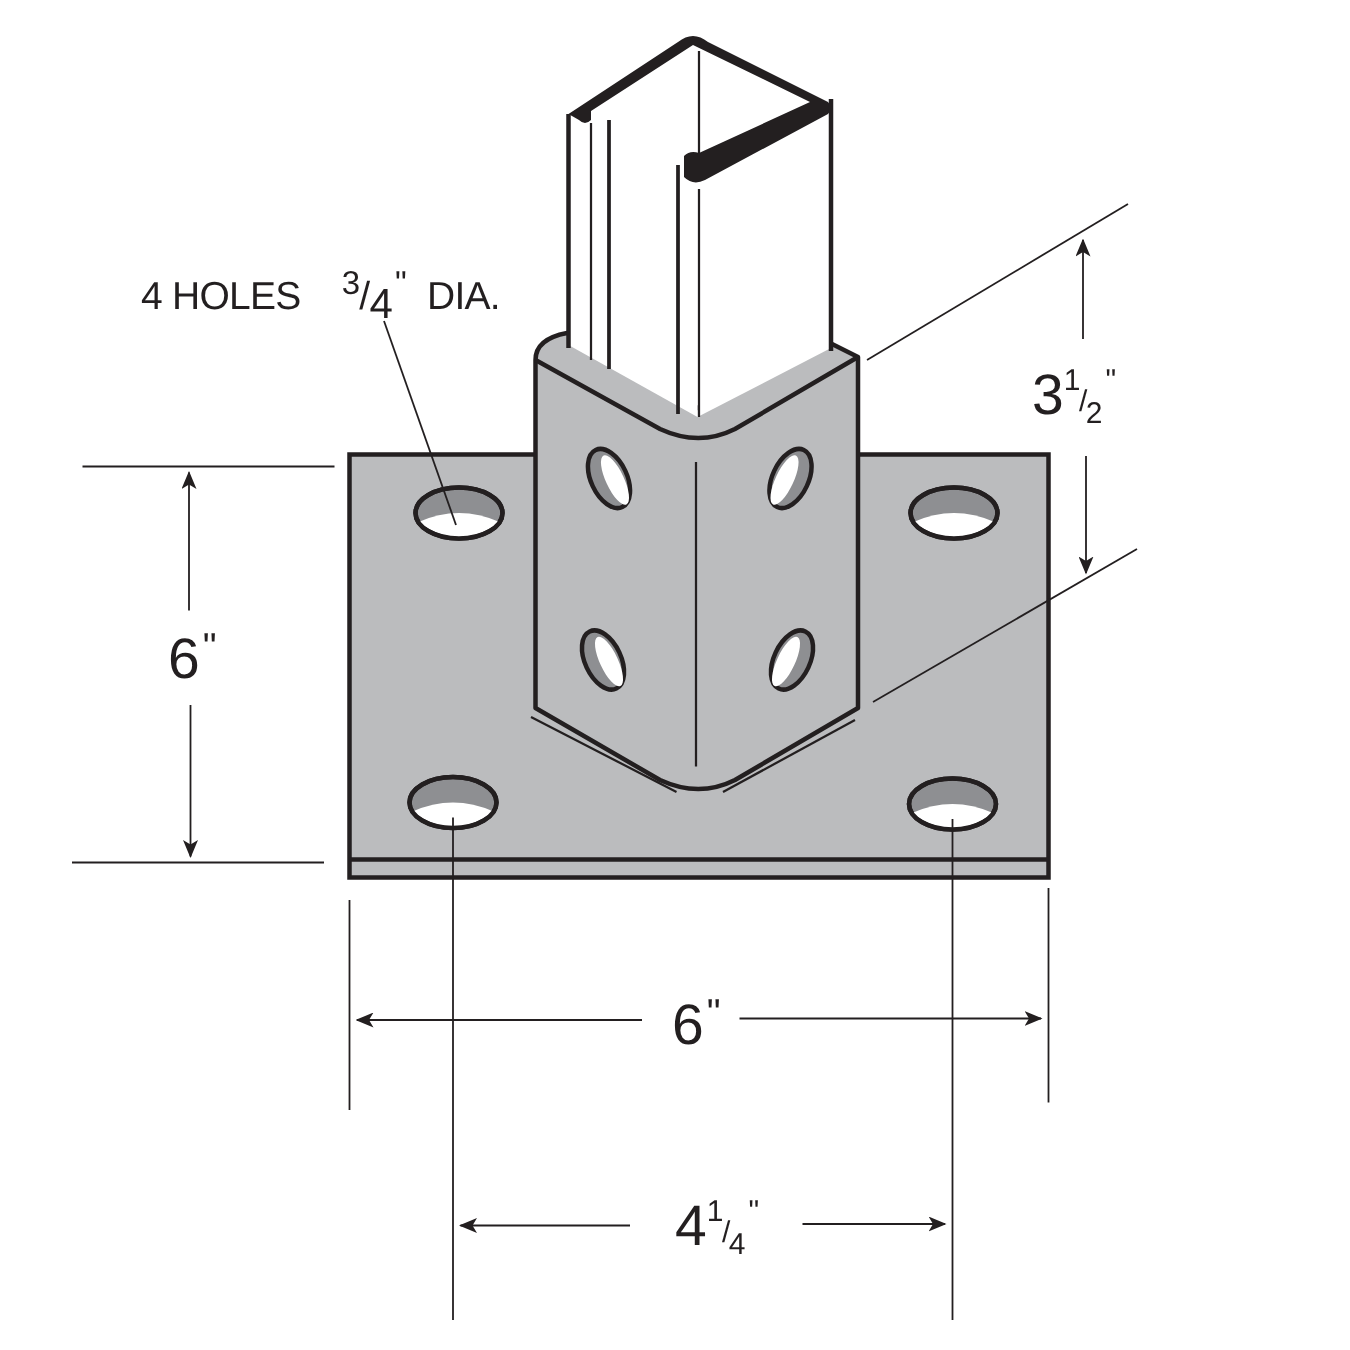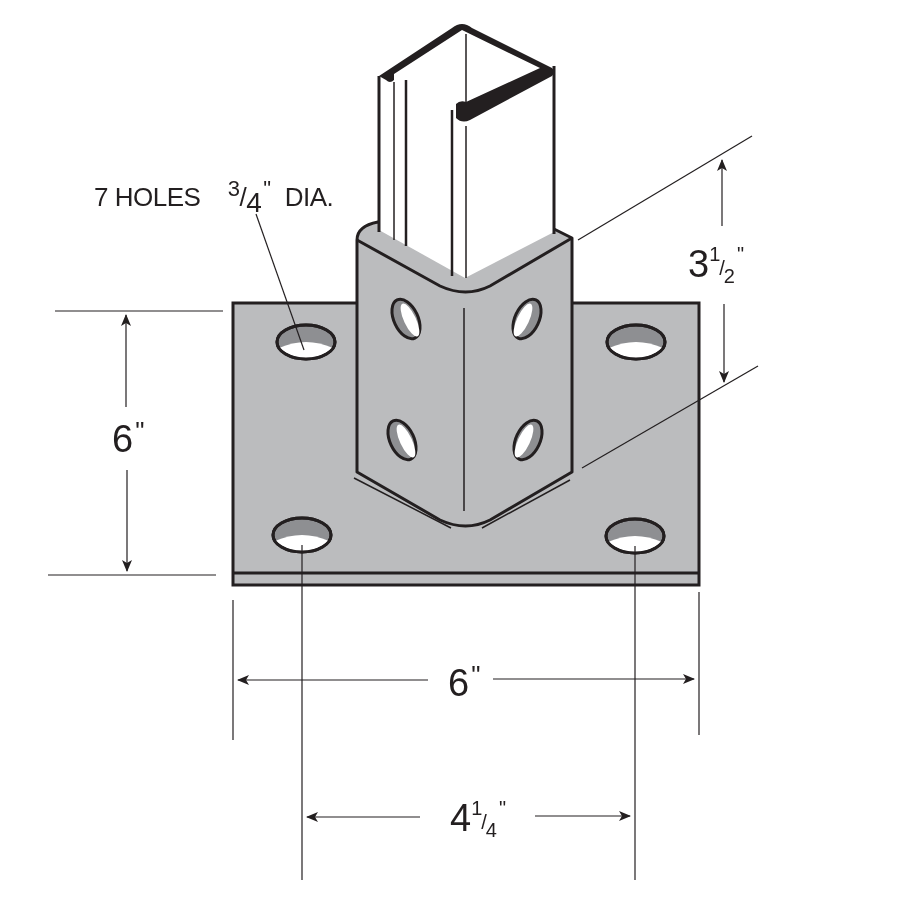--- a/index.html
+++ b/index.html
@@ -126,21 +126,21 @@
     <line x1="302" y1="545" x2="302" y2="880" stroke="#231f20" stroke-width="1.2"></line>
     <line x1="635" y1="546" x2="635" y2="880" stroke="#231f20" stroke-width="1.2"></line>
     <line x1="420" y1="817" x2="307" y2="817" stroke="#231f20" stroke-width="1.2" marker-end="url(#arr)"></line>
     <line x1="535" y1="816" x2="630" y2="816" stroke="#231f20" stroke-width="1.2" marker-end="url(#arr)"></line>
   </g>
 
   <line x1="256" y1="214" x2="304" y2="350" stroke="#231f20" stroke-width="1.2"></line>
 </svg>
 
 <div class="lbl note" style="left:94px; top:178px;">
-  <span>7 HOLES</span>
+  <span>4 HOLES</span>
   <span style="display:inline-block;width:14px;"></span>
   <span class="frac-num">3</span><span class="frac-slash">/</span><span class="frac-den">4</span><span class="qt">"</span><span>DIA.</span>
 </div>
 
 <div class="lbl" style="left:688px; top:244px;">
   <span class="big">3</span><span class="sup">1</span><span class="slash" style="font-size:20px">/</span><span class="sub">2</span><span class="qt" style="font-size:20px;vertical-align:16px;">"</span>
 </div>
 
 <div class="lbl" style="left:112px; top:418px;">
   <span class="big">6</span><span class="qt">"</span>

